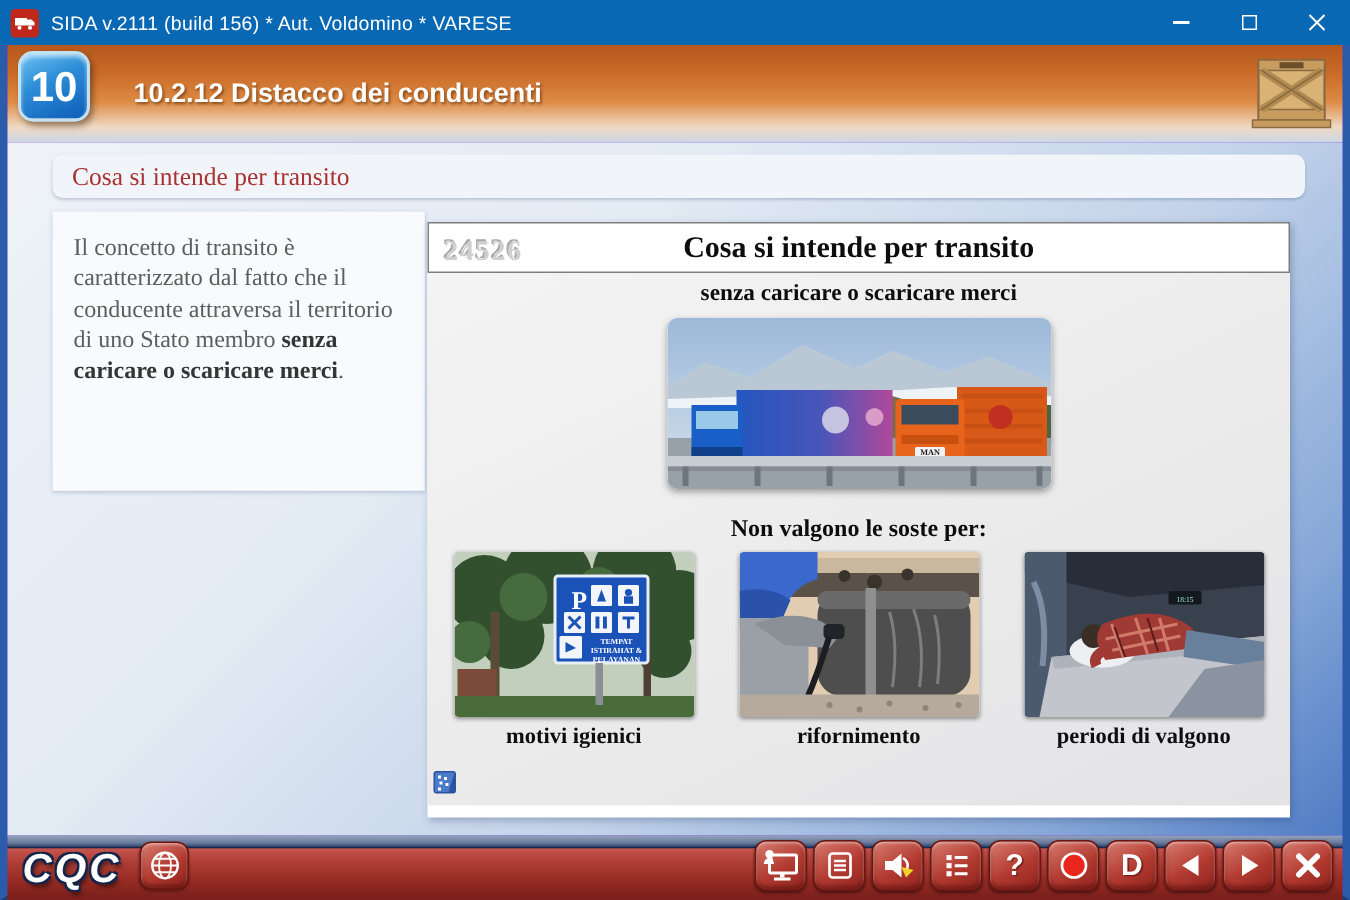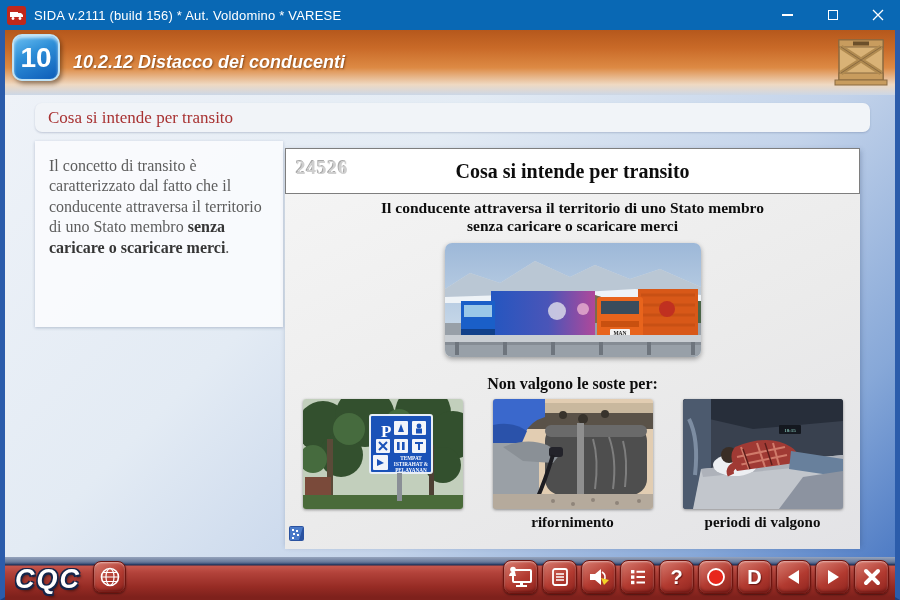--- a/index.html
+++ b/index.html
@@ -21,41 +21,41 @@
   .frame { height:570px; border-left:5px solid #2b5cab; border-right:5px solid #2b5cab;
            border-bottom:3px solid #1d3f7e; position:relative; }
 
   
   .header { height:65px; position:relative;
     background:linear-gradient(#b5581c 0%, #c96a28 28%, #dd8a44 58%, #efd9c2 84%, #ccd7e6 100%); }
   .chapter-icon { position:absolute; left:7px; top:4px; width:48px; height:47px; border-radius:10px;
     background:linear-gradient(155deg,#6cc0f2 0%, #2e8fd8 40%, #0d5cb8 100%);
     border:2px solid #bfe2f5; box-shadow:2px 3px 4px rgba(40,20,0,.45), inset 0 2px 3px rgba(255,255,255,.6);
     color:#fff; font-size:28px; font-weight:bold; display:flex; align-items:center; justify-content:center; }
-  .header-title { position:absolute; left:68px; top:22px; color:#fff; font-size:18px; font-weight:bold;
-    text-shadow:1px 1px 2px rgba(90,40,0,.65);font-style:italic; }
+  .header-title { position:absolute; left:84px; top:22px; color:#fff; font-size:18px; font-weight:bold;
+    text-shadow:1px 1px 2px rgba(90,40,0,.65); }
   .crate-icon { position:absolute; right:6px; top:6px; }
 
   
   .main { height:462px; position:relative;
     background:linear-gradient(135deg,#eef2f8 0%, #e3ebf4 35%, #c3d3ea 62%, #87a8d8 85%, #4f7cc5 100%);font-family:Liberation Serif, serif; }
 
   .section-bar { position:absolute; left:30px; top:8px; width:835px; height:29px; border-radius:7px;
     background:#f1f4f8; box-shadow:0 1px 2px rgba(60,80,120,.25);
     color:#a83232; font-size:17px; line-height:29px; padding-left:13px; }
 
   .left-panel { position:absolute; left:30px; top:46px; width:248px; height:186px; border-radius:0;
     background:rgba(250,251,253,.92); box-shadow:0 1px 3px rgba(60,80,120,.3);
     padding:15px 14px; color:#5d5d5d; font-size:16px; line-height:1.28; }
   .left-panel strong { color:#353535; }
 
   
   .slide { position:absolute; left:280px; top:53px; width:575px; height:397px; background:#fff;
     box-shadow:1px 2px 5px rgba(40,60,100,.3); }
-  .slide-header { height:46px; background:#fff; border:1px solid #7e7e7e; position:relative;
+  .slide-header { height:34px; background:#fff; border:1px solid #7e7e7e; position:relative;
     display:flex; align-items:center; justify-content:center; }
   .slide-code { position:absolute; left:10px; top:8px; font-size:19px; font-weight:bold; color:#cfcfcf;
     text-shadow:1px 1px 0 #fff, -1px -1px 0 #a8a8a8; letter-spacing:1px; }
   .slide-title { font-size:20px; font-weight:bold; color:#0d0d0d; }
   .slide-body { height:355px; position:relative; text-align:center;
     background:linear-gradient(155deg,#f4f4f4 0%, #ebebeb 55%, #e3e3e6 100%); padding-top:5px; }
   .slide-sub { font-size:15.5px; font-weight:bold; color:#0d0d0d; line-height:1.18; }
   .photo-main { width:256px; height:114px; margin:7px auto 0; border-radius:7px; overflow:hidden;
     box-shadow:0 2px 5px rgba(0,0,0,.35); }
   .stops-label { margin-top:18px; font-size:16px; font-weight:bold; color:#0d0d0d; }
@@ -138,21 +138,20 @@
         <p><span>Il concetto di transito è caratterizzato dal fatto che il conducente attraversa il territorio di uno Stato membro </span><strong>senza caricare o scaricare merci</strong><span>.</span></p>
       </div>
 
       <div class="slide">
         <div class="slide-header">
           <span class="slide-code">24526</span>
           <span class="slide-title">Cosa si intende per transito</span>
         </div>
         <div class="slide-body">
           <div class="slide-sub">
-            <div>Il conducente attraversa il territorio di uno Stato membro</div>
             <div>senza caricare o scaricare merci</div>
           </div>
 
           <div class="photo-main">
             <svg width="256" height="114" viewBox="0 0 256 114">
               <defs>
                 <linearGradient id="sky" x1="0" y1="0" x2="0" y2="1">
                   <stop offset="0" stop-color="#9db8d8"></stop>
                     <stop offset="1" stop-color="#d4e2ee"></stop>
                 </linearGradient>
@@ -242,20 +241,21 @@
                   <rect x="70" y="56" width="15" height="15" rx="1" fill="#f2f5fa"></rect>
                     <path d="M74 67 l0 -7 l7 4 z" fill="#1a52b8"></path>
                   <g fill="#fff" font-size="5.2" font-weight="bold" text-anchor="middle">
                     <text x="108" y="61">TEMPAT</text>
                     <text x="108" y="67">ISTIRAHAT &amp;</text>
                     <text x="108" y="73">PELAYANAN</text>
                   </g>
                   <rect x="94" y="74" width="5" height="28" fill="#8a8f96"></rect>
                 </svg>
               </div>
+              <div class="card-caption">motivi igienici</div>
             </div>
 
             <div class="card">
               <div class="card-photo">
                 <svg width="160" height="110" viewBox="0 0 160 110">
                   <rect width="160" height="110" fill="#e2cdb2"></rect>
                   <rect x="0" y="10" width="160" height="20" fill="#5a5248"></rect>
                   <rect x="40" y="4" width="120" height="10" fill="#c9b89e"></rect>
                   <g fill="#38332c">
                       <circle cx="70" cy="16" r="4"></circle>

